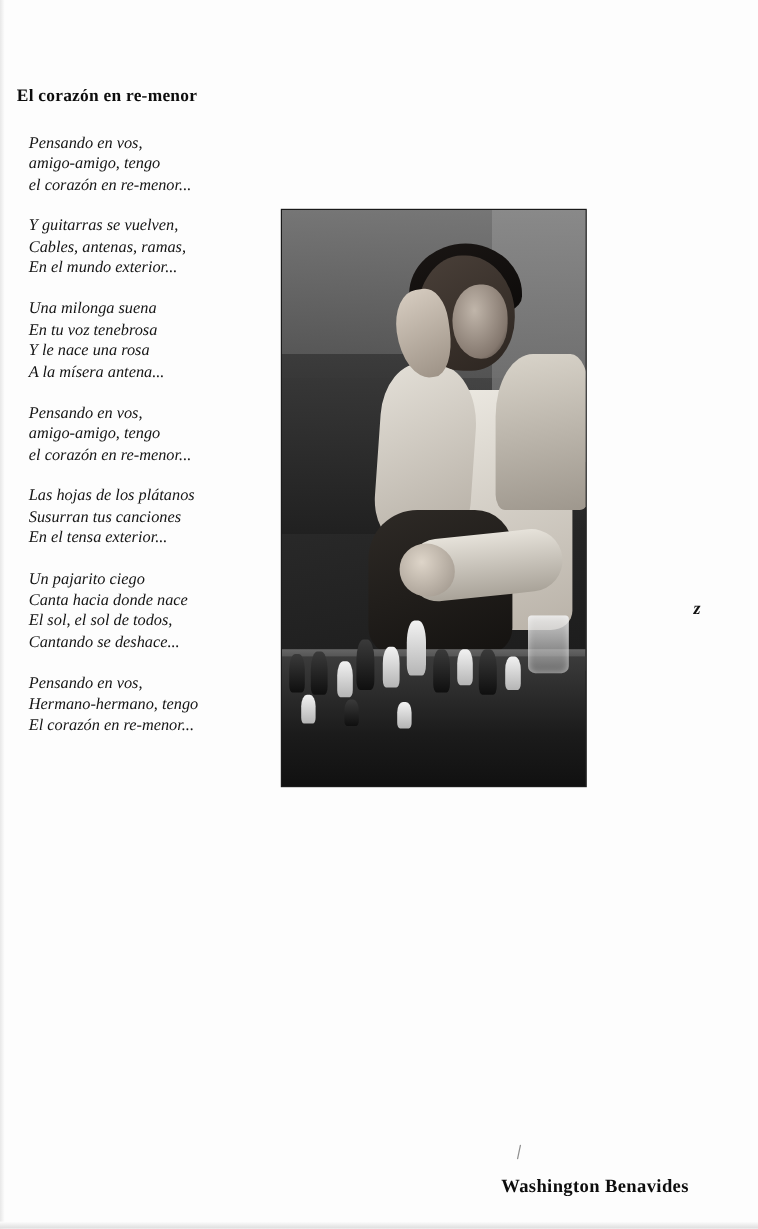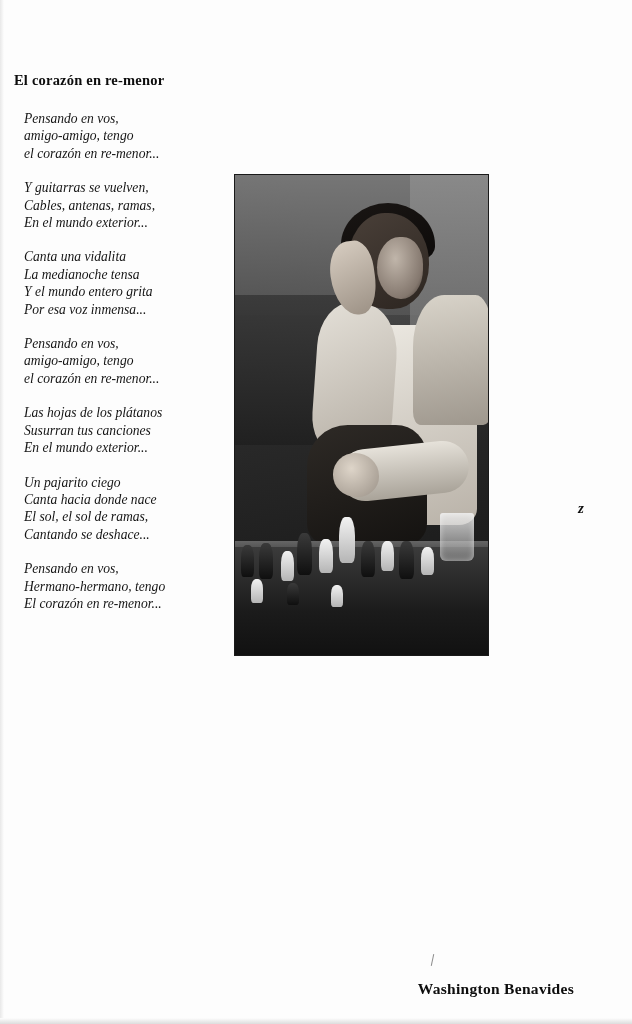--- a/index.html
+++ b/index.html
@@ -245,33 +245,33 @@
 
   <div class="poem-title">El corazón en re-menor</div>
 
   <div class="poem-body">
     <p class="stanza">Pensando en vos,
 amigo-amigo, tengo
 el corazón en re-menor...</p>
     <p class="stanza">Y guitarras se vuelven,
 Cables, antenas, ramas,
 En el mundo exterior...</p>
-    <p class="stanza">Canta una vidalita
-La medianoche tensa
-Y el mundo entero grita
-Por esa voz inmensa...</p>
+    <p class="stanza">Una milonga suena
+En tu voz tenebrosa
+Y le nace una rosa
+A la mísera antena...</p>
     <p class="stanza">Pensando en vos,
 amigo-amigo, tengo
 el corazón en re-menor...</p>
     <p class="stanza">Las hojas de los plátanos
 Susurran tus canciones
-En el mundo exterior...</p>
+En el tensa exterior...</p>
     <p class="stanza">Un pajarito ciego
 Canta hacia donde nace
-El sol, el sol de ramas,
+El sol, el sol de todos,
 Cantando se deshace...</p>
     <p class="stanza">Pensando en vos,
 Hermano-hermano, tengo
 El corazón en re-menor...</p>
   </div>
 
   <div class="photo-frame">
     <div class="photo-canvas"></div>
     <div class="bg-panel-a"></div>
     <div class="bg-panel-b"></div>

